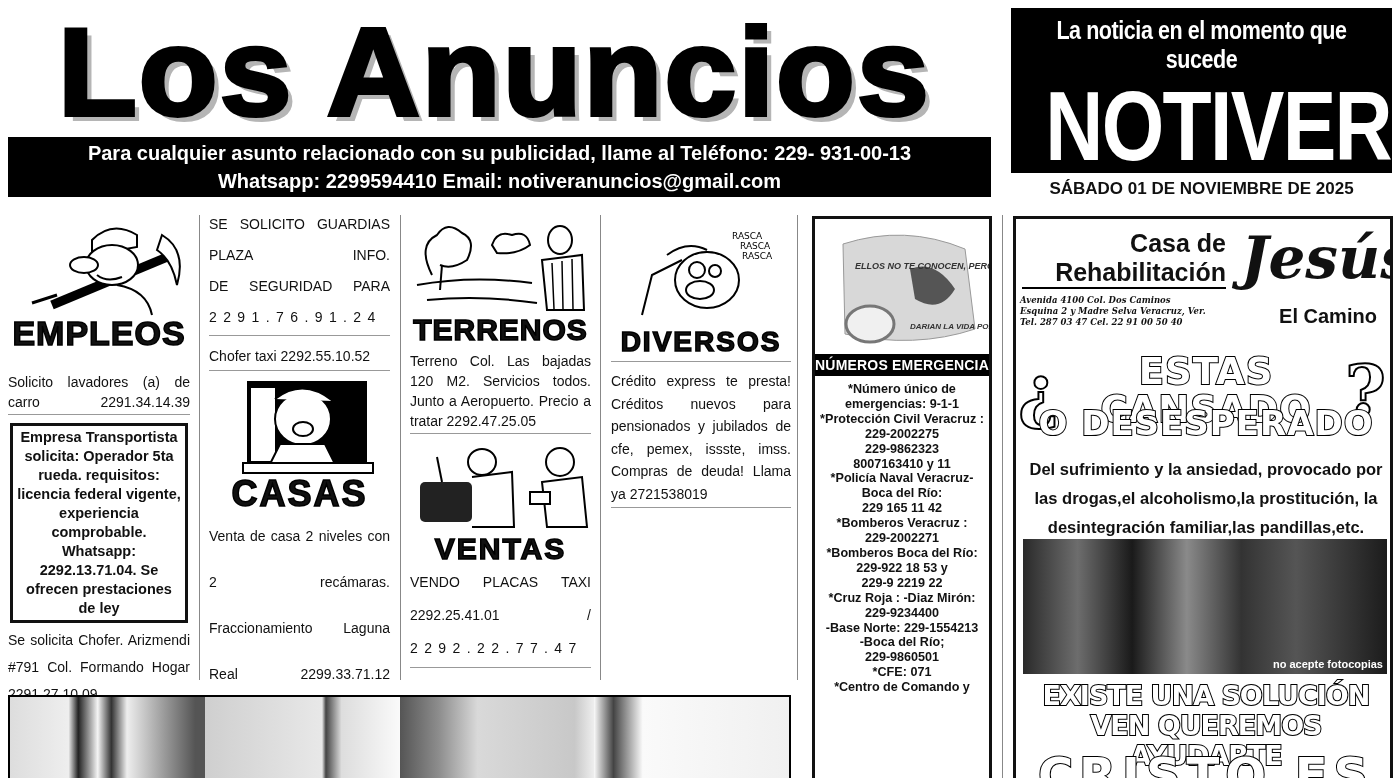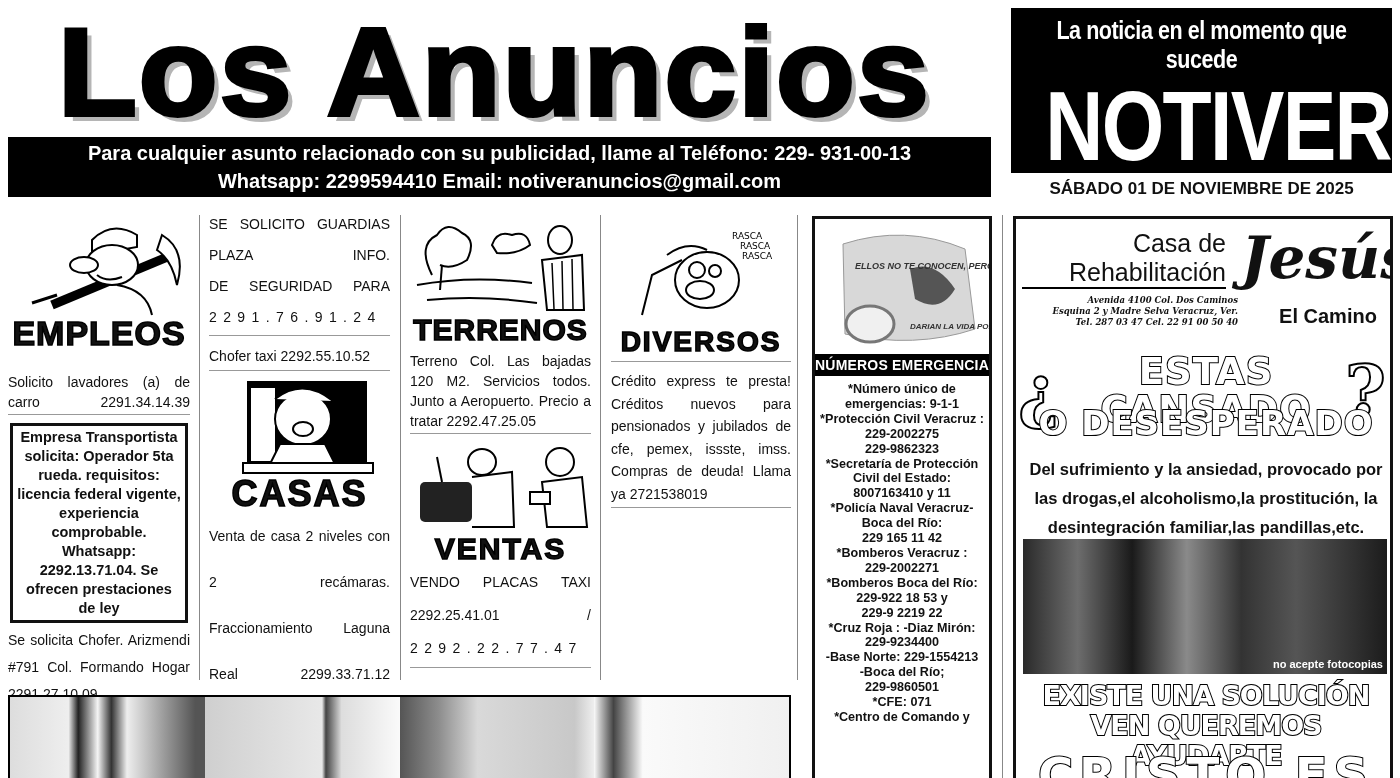--- a/index.html
+++ b/index.html
@@ -61,23 +61,23 @@
     background: #000; color: #fff; font-weight: bold; font-size: 14px; text-align: center;
     height: 22px; line-height: 22px; letter-spacing: 0.2px;
   }
   .emerg-list { padding: 6px 3px; text-align: center; font-weight: bold; font-size: 12.6px; line-height: 14.9px; }
 
   
   .rehab {
     position: absolute; left: 1013px; top: 216px; width: 380px; height: 570px;
     border: 3px solid #111; background: #fff; overflow: hidden;
   }
-  .rehab-title { position: absolute; left: 30px; top: 10px; width: 180px; text-align: right; font-size: 25px; line-height: 29px; font-weight: normal; }
+  .rehab-title { position: absolute; left: 30px; top: 10px; width: 180px; text-align: right; font-size: 25px; line-height: 29px; font-weight: bold; }
   .rehab-underline { position: absolute; left: 6px; top: 68px; width: 204px; height: 2px; background: #000; }
-  .rehab-address { position: absolute; left: 4px; top: 76px; width: 218px; text-align: right; font-family: "DejaVu Serif", serif; font-size: 8.5px; font-weight: bold; line-height: 11px; font-style: italic; }
+  .rehab-address { position: absolute; left: 4px; top: 76px; width: 218px; text-align: left; font-family: "DejaVu Serif", serif; font-size: 8.5px; font-weight: bold; line-height: 11px; font-style: italic; }
   .jesus { position: absolute; left: 225px; top: 8px; width: 150px; text-align: center; font-family: "DejaVu Serif", serif; font-weight: bold; font-size: 58px; line-height: 62px; font-style: italic; }
   .el-camino { position: absolute; left: 252px; top: 86px; width: 120px; text-align: center; font-size: 20px; font-weight: bold; }
   .outline-head {
     position: absolute; left: 20px; width: 340px; text-align: center;
     font-family: "DejaVu Sans", sans-serif; font-weight: bold; color: #fff;
     -webkit-text-stroke: 2px #000; paint-order: stroke fill; letter-spacing: 1px;
   }
   .qmark { position: absolute; font-size: 70px; font-family: "DejaVu Serif", serif; font-weight: bold; color: #fff; -webkit-text-stroke: 2px #000; }
   .rehab-body { position: absolute; left: 8px; top: 236px; width: 364px; text-align: center; font-weight: bold; font-size: 16.5px; line-height: 29px; }
   .rehab-photo {
@@ -224,21 +224,20 @@
       <text x="40" y="50" font-size="9" font-style="italic" font-weight="bold" fill="#333">ELLOS NO TE CONOCEN, PERO...</text>
       <text x="95" y="110" font-size="8" font-style="italic" font-weight="bold" fill="#333">DARIAN LA VIDA POR TI.</text>
     </svg>
   </div>
   <div class="emerg-head">NÚMEROS EMERGENCIA</div>
   <div class="emerg-list">
     <div>*Número único de emergencias: 9-1-1</div>
     <div>*Protección Civil Veracruz :</div>
     <div>229-2002275</div>
     <div>229-9862323</div>
-    <div>*Secretaría de Protección Civil del Estado:</div>
     <div>8007163410 y 11</div>
     <div>*Policía Naval Veracruz-Boca del Río:</div>
     <div>229 165 11 42</div>
     <div>*Bomberos Veracruz :</div>
     <div>229-2002271</div>
     <div>*Bomberos Boca del Río:</div>
     <div>229-922 18 53 y</div>
     <div>229-9 2219 22</div>
     <div>*Cruz Roja : -Diaz Mirón:</div>
     <div>229-9234400</div>

